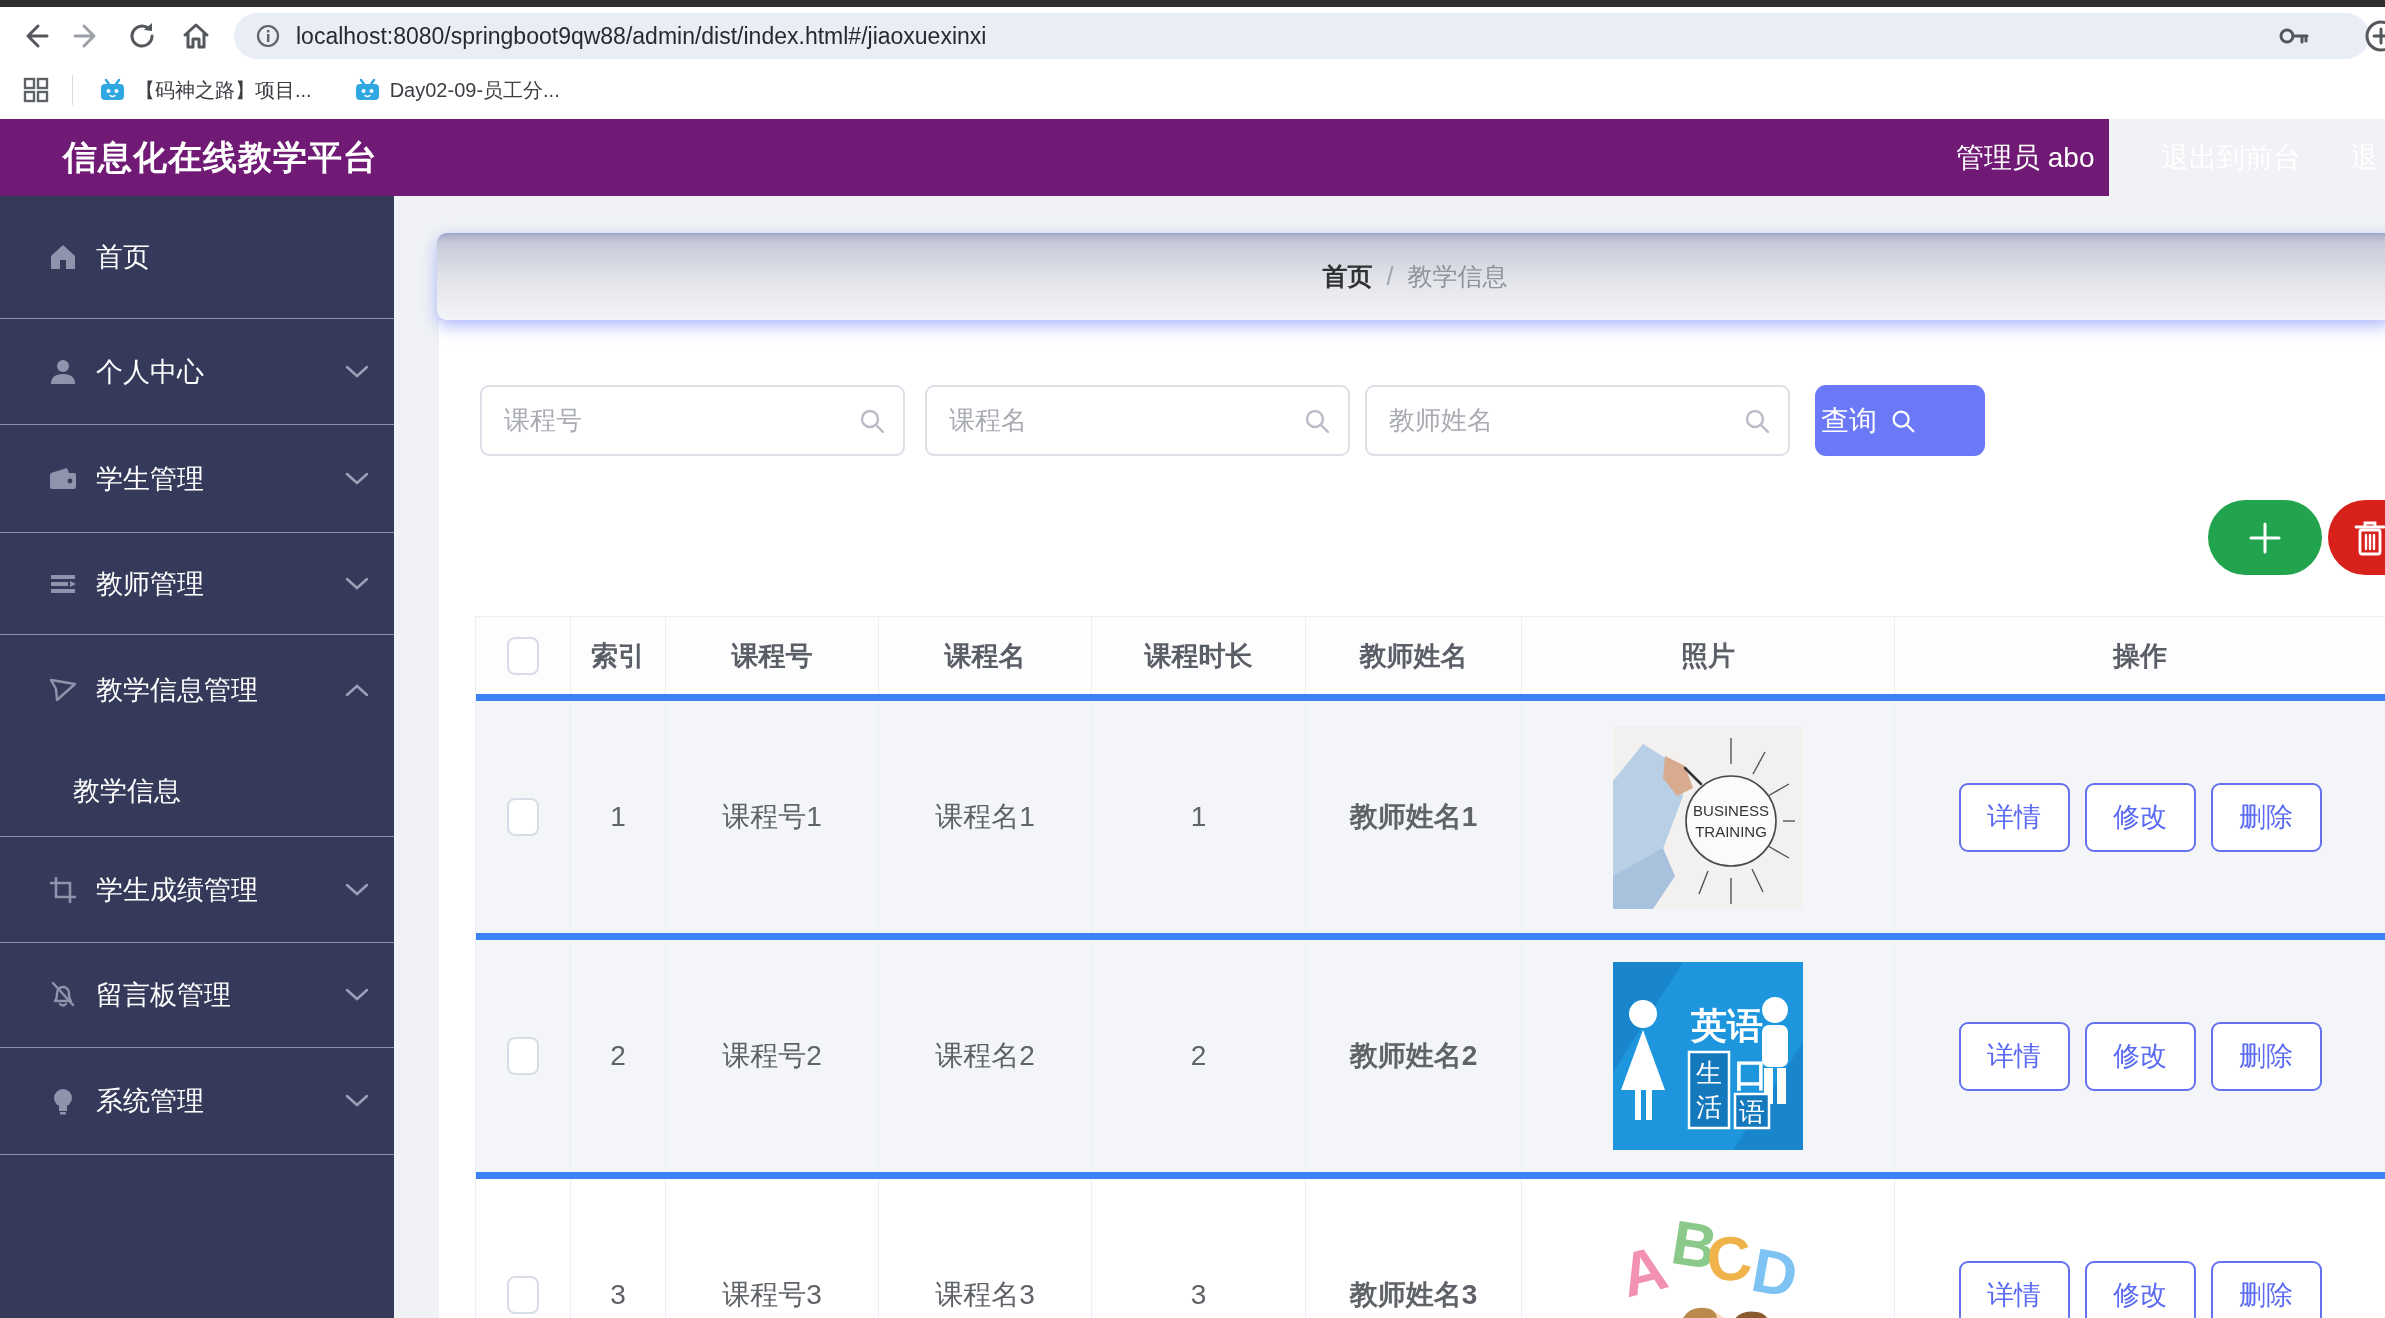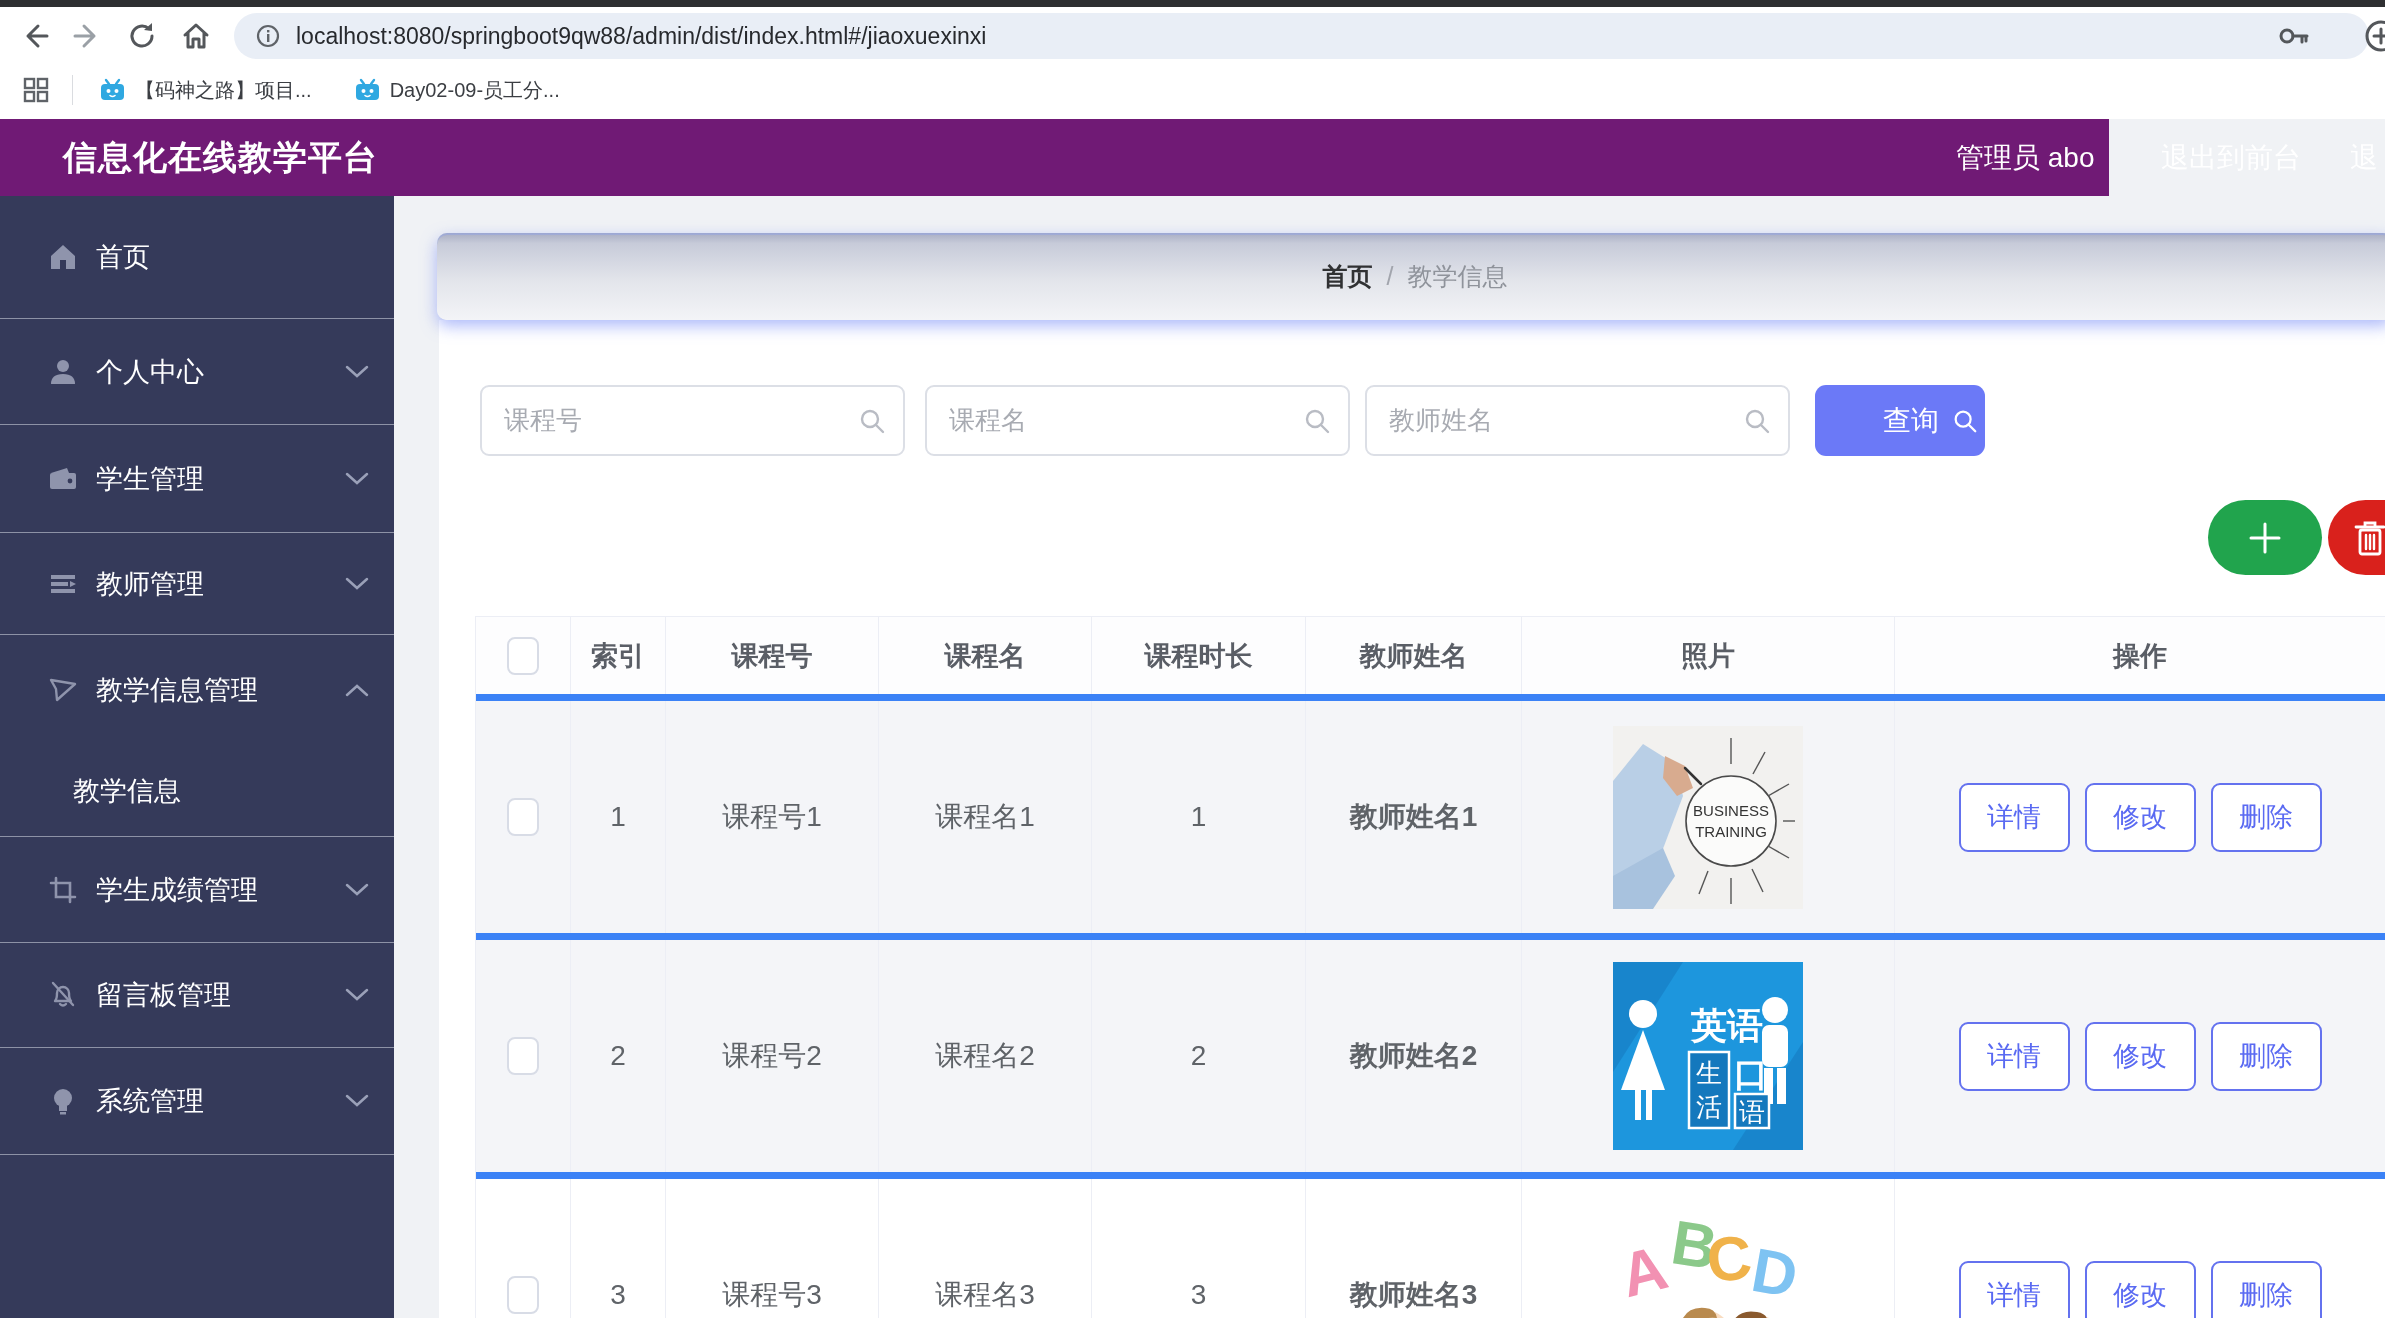--- a/index.html
+++ b/index.html
@@ -39,21 +39,21 @@
   .crumb-home{color:#303133;font-weight:bold;cursor:pointer;}
   .crumb-sep{color:#a2a5ad;}
   .crumb-cur{color:#8f939b;}
   .card{position:absolute;left:439px;top:320px;width:1946px;height:998px;background:#fff;}
   .inp{position:absolute;top:385px;width:425px;height:71px;background:#fff;border:2px solid #dcdfe6;border-radius:9px;box-sizing:border-box;}
   .inp input{width:100%;height:100%;border:none;outline:none;background:transparent;font-size:26px;color:#333;
              padding:0 62px 0 22px;box-sizing:border-box;font-family:inherit;}
   .inp input::placeholder{color:#a8abb2;}
   .mag{position:absolute;right:16px;top:50%;transform:translateY(-50%);}
   .search-btn{position:absolute;left:1815px;top:385px;width:170px;height:71px;background:#6b79f7;border:none;border-radius:11px;
-              color:#fff;font-size:28px;display:flex;align-items:center;justify-content:flex-end;gap:12px;cursor:pointer;font-family:inherit;}
+              color:#fff;font-size:28px;display:flex;align-items:center;justify-content:flex-start;gap:12px;cursor:pointer;font-family:inherit;}
   .add-btn{position:absolute;left:2208px;top:500px;width:114px;height:75px;border:none;border-radius:38px;background:#21a44d;
            color:#fff;display:flex;align-items:center;justify-content:center;cursor:pointer;}
   .del-btn{position:absolute;left:2328px;top:500px;width:140px;height:75px;border:none;border-radius:38px;background:#d9211c;
            display:flex;align-items:center;justify-content:flex-start;padding-left:24px;cursor:pointer;box-sizing:border-box;}
   
   .table{position:absolute;left:475px;top:616px;width:1910px;border-left:1px solid #eceef5;border-top:1px solid #eceef5;box-sizing:border-box;}
   .trow{display:flex;border-bottom:7px solid #3b82f6;box-sizing:border-box;}
   .tcell{box-sizing:border-box;border-right:1px solid #eceef5;display:flex;align-items:center;justify-content:center;
          font-size:28px;color:#5f6368;}
   .tcell:last-child{border-right:none;}

